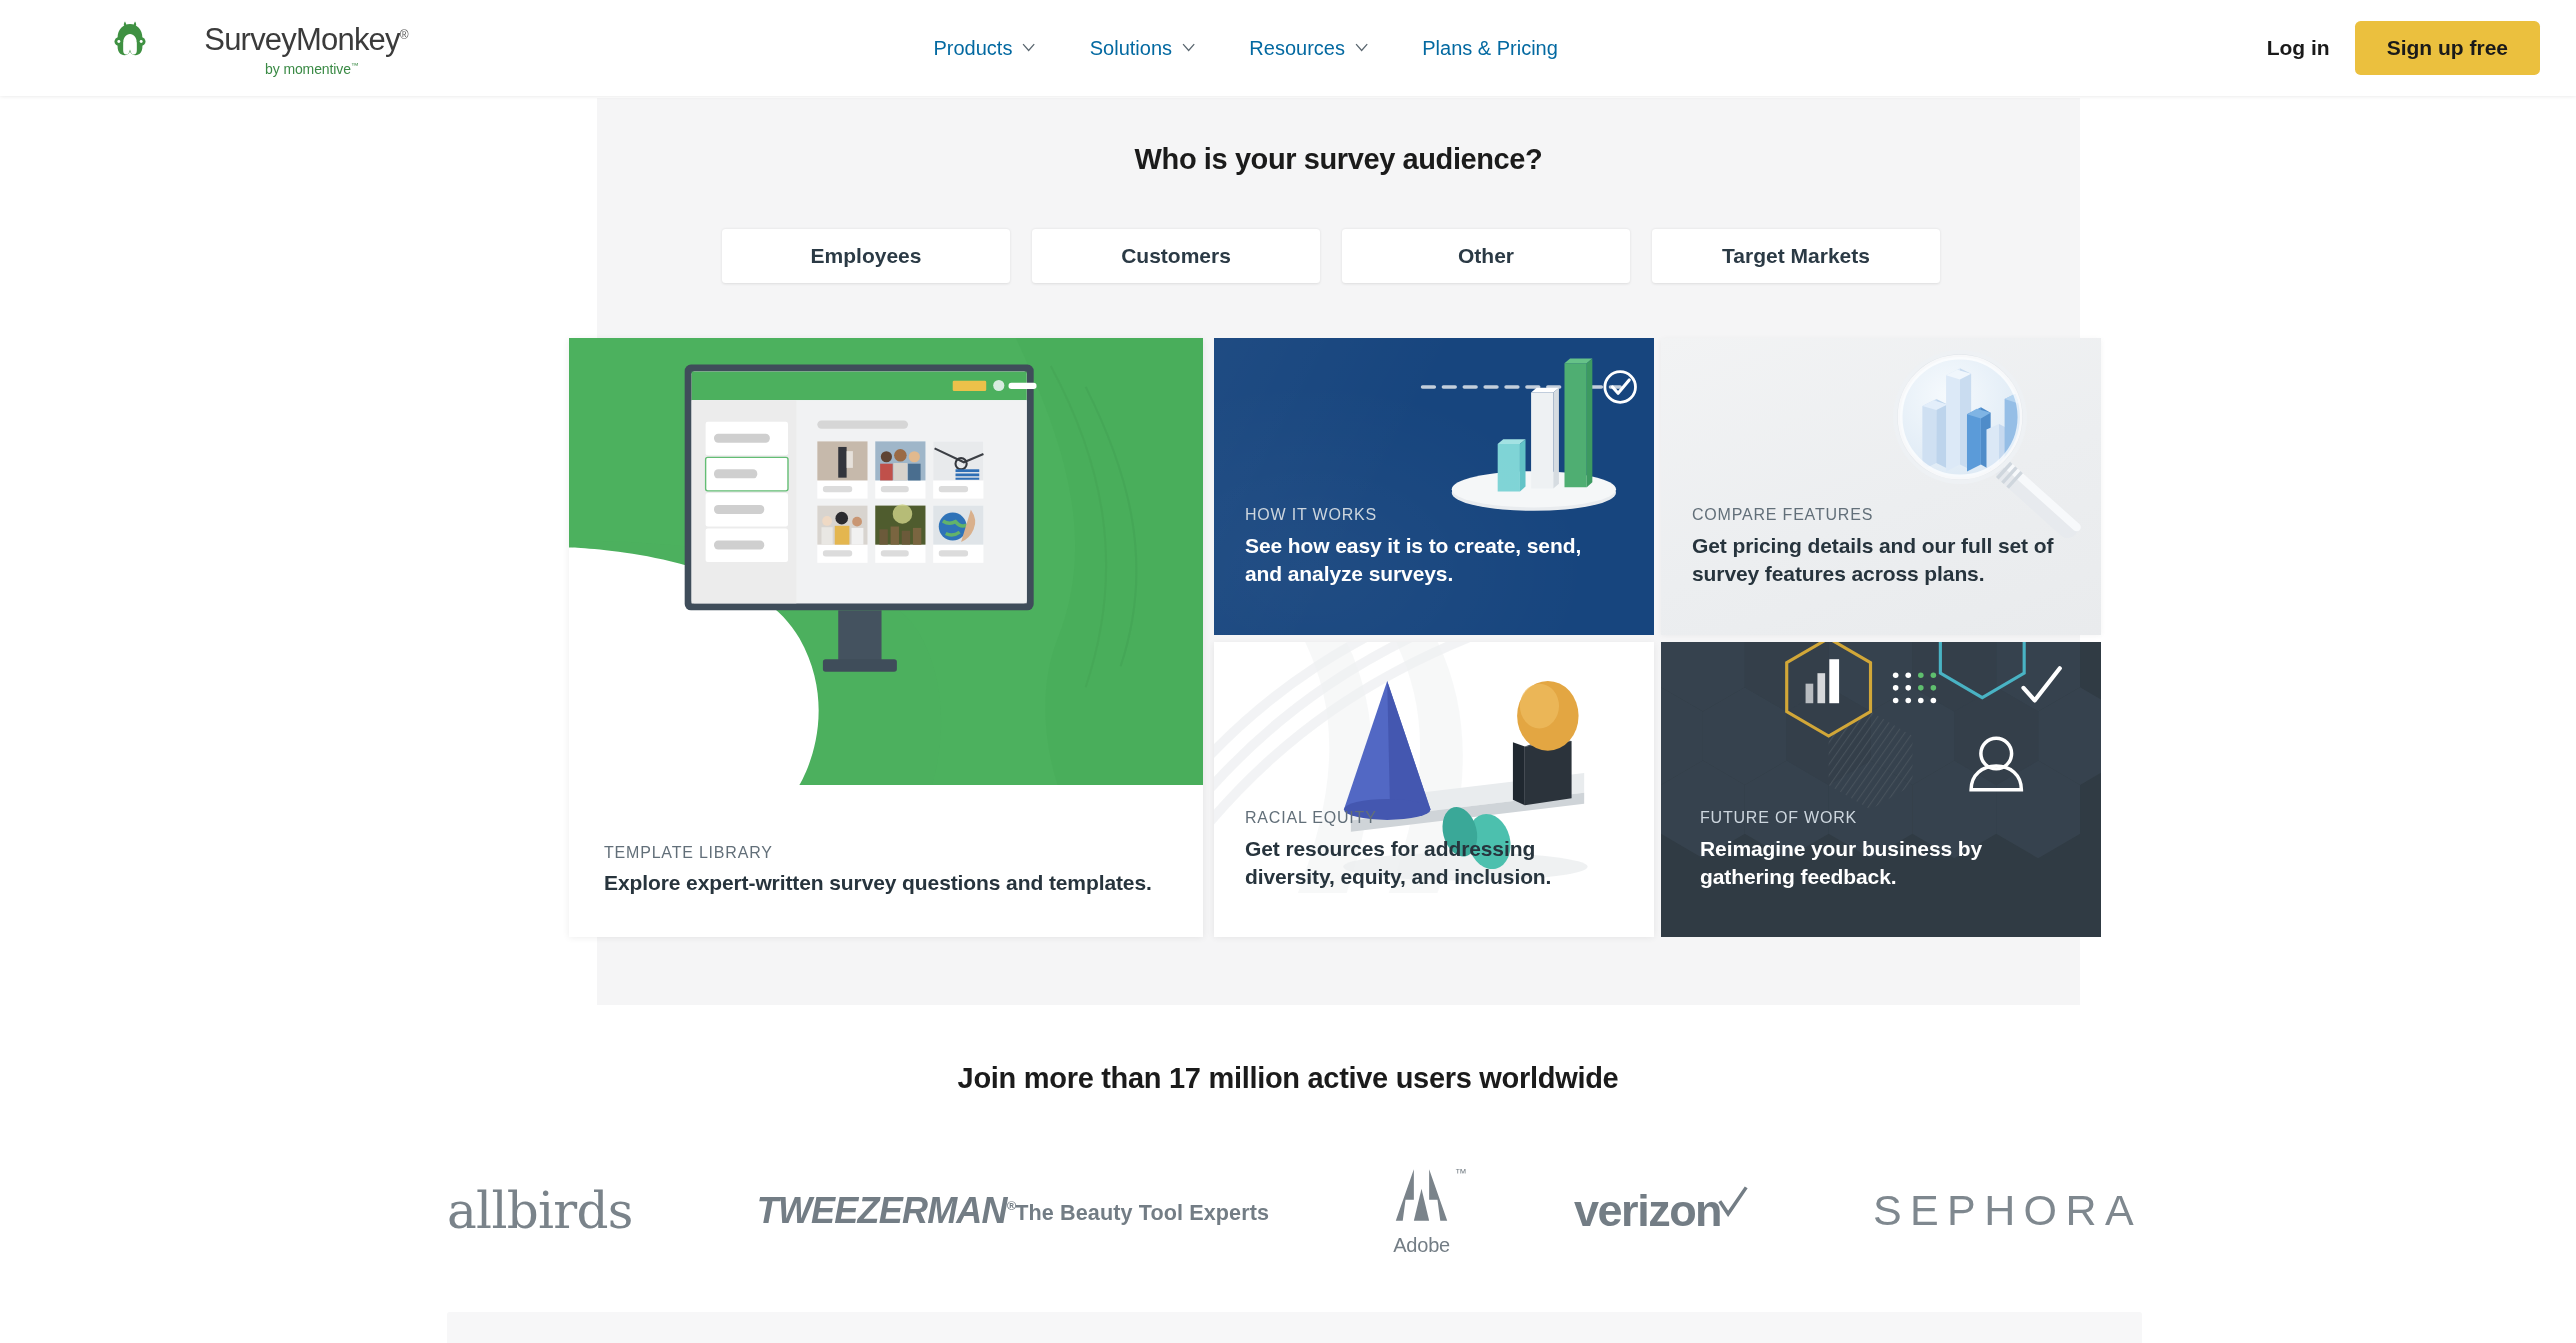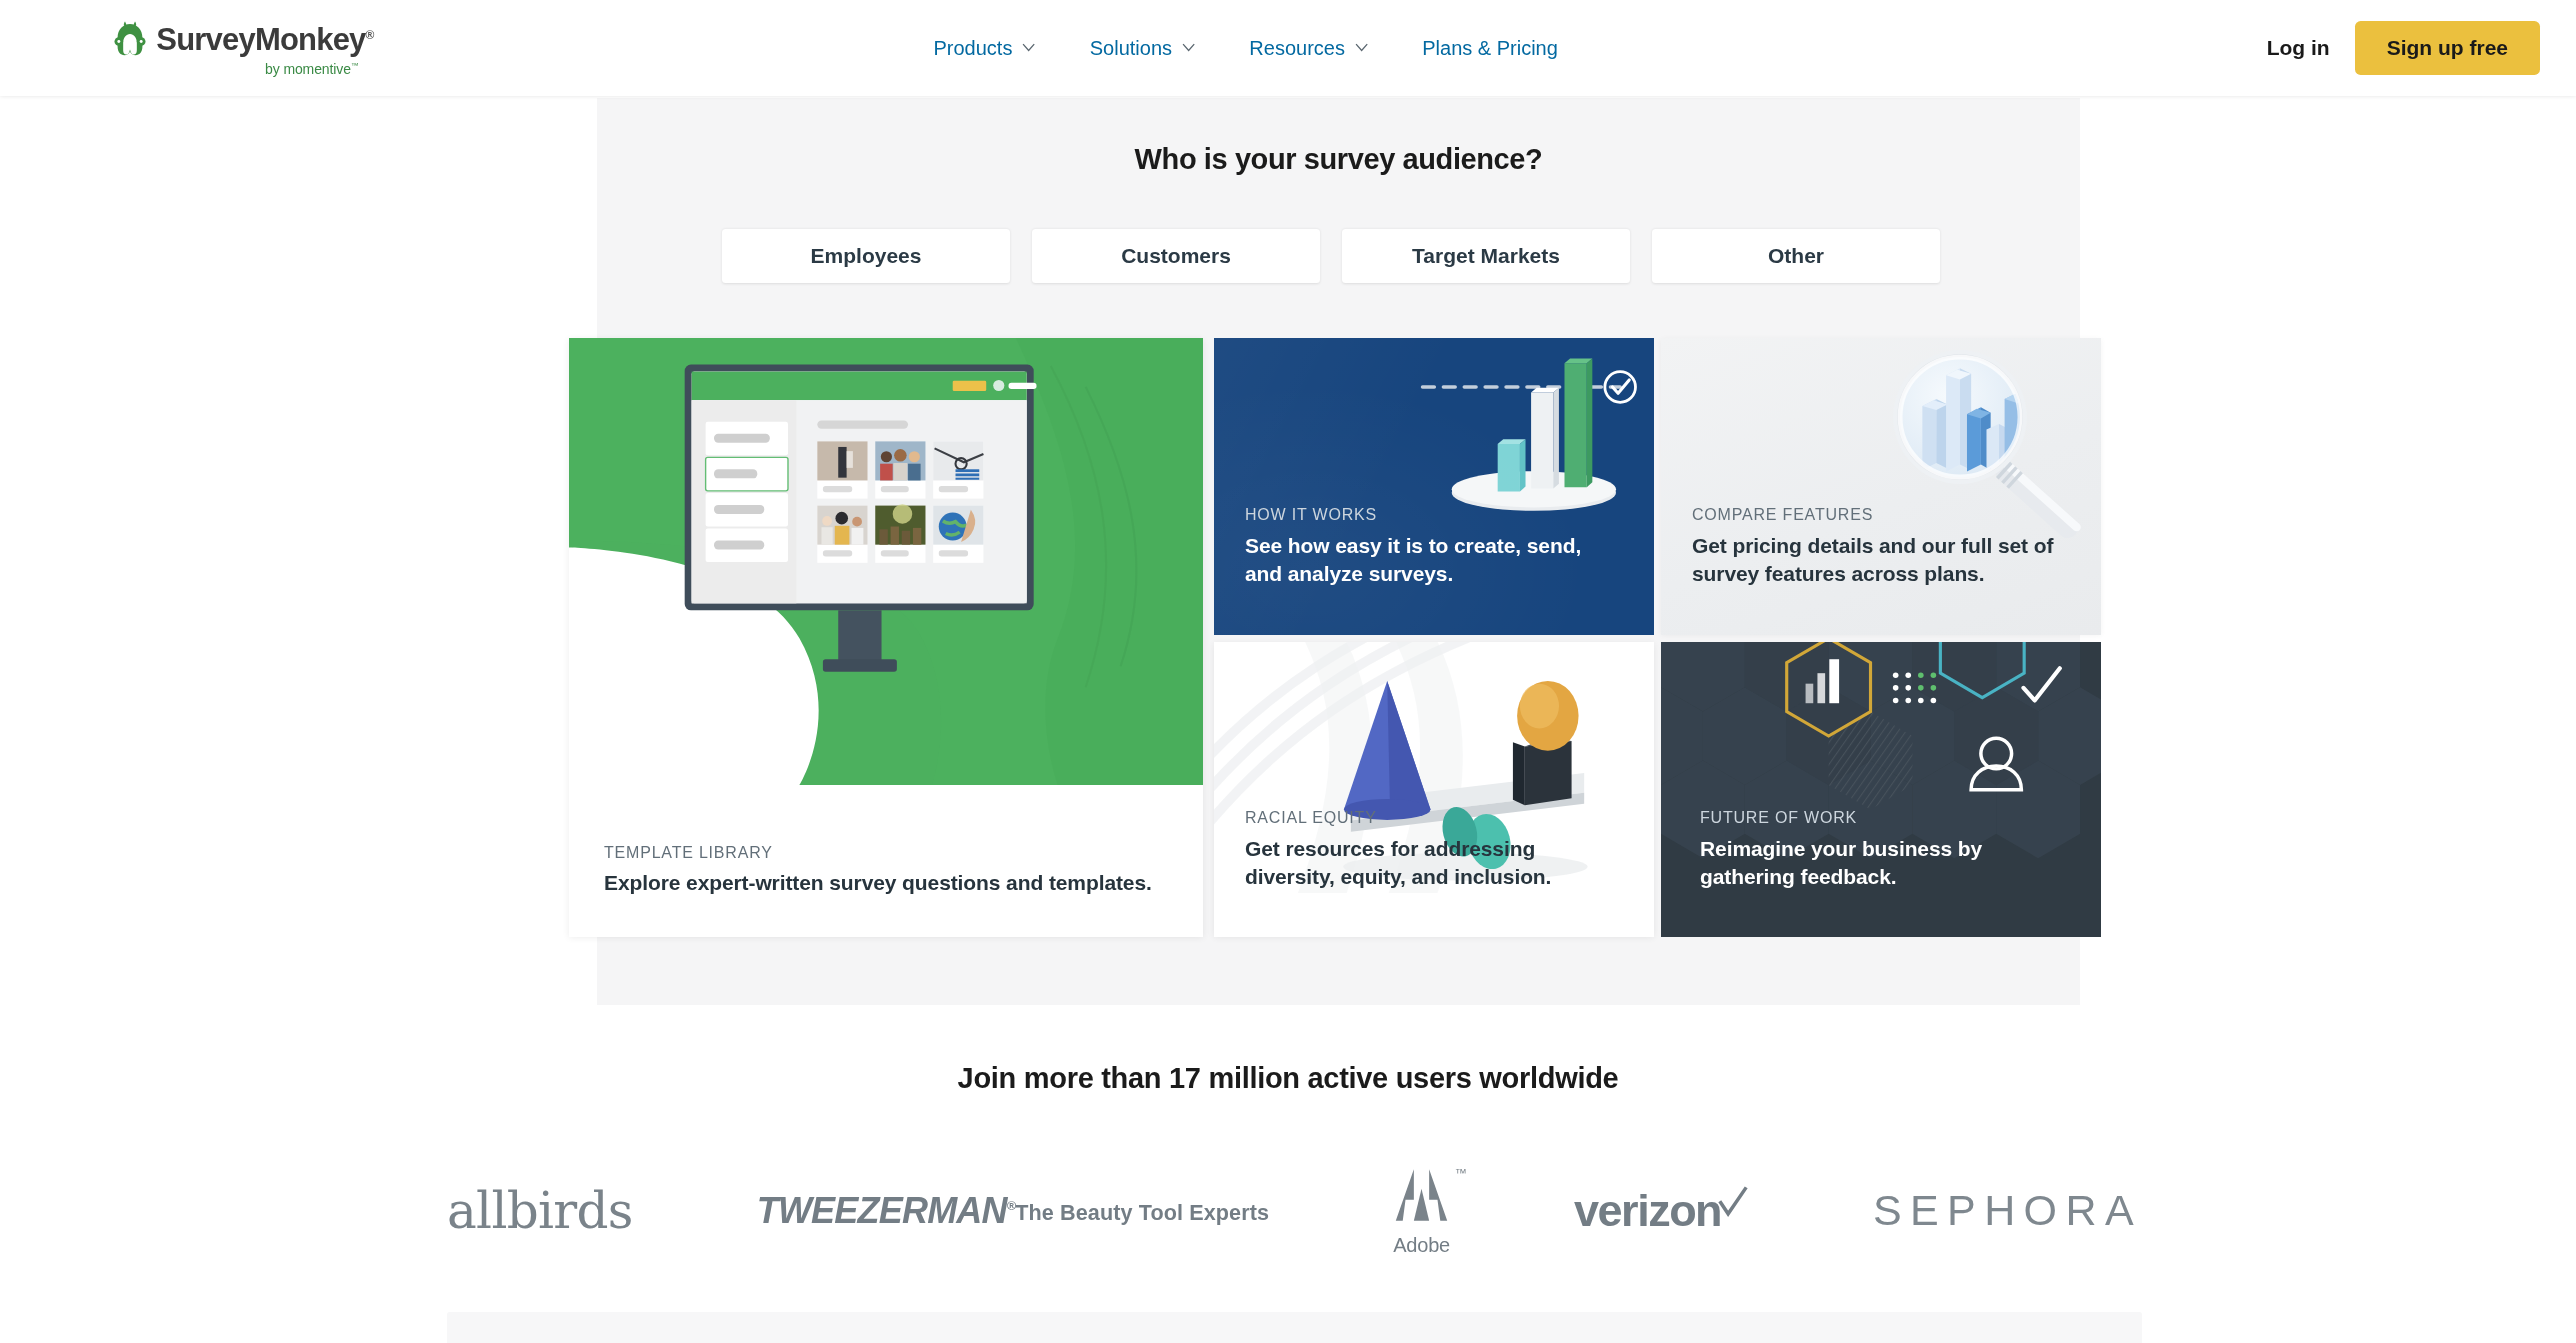--- a/index.html
+++ b/index.html
@@ -20,22 +20,22 @@
     z-index: 40;
   }
   .logo-wrap {
     position: absolute; left: 110px; top: 21px;
     display: flex; flex-direction: column; align-items: flex-start;
     cursor: pointer;
   }
   .logo-row { display: flex; align-items: center; }
   .logo-mark { width: 40px; height: 36px; margin-right: 6.3px; }
   .logo-word {
-    font-size: 31px; font-weight: 700; color: #3b3b3b;
-    letter-spacing: -0.8px; line-height: 1; white-space: nowrap;
+    font-size: 31px; font-weight: 400; color: #3b3b3b;
+    letter-spacing: -0.8px; line-height: 1; white-space: nowrap; margin-left: 48px;
   }
   .logo-reg { font-size: 12px; vertical-align: super; color:#5a5a5a; }
   .logo-sub {
     font-size: 14px; color: #3a8a45; font-weight: 500;
     margin-top: 3.5px; margin-left: 155px; letter-spacing: -0.1px;
     white-space: nowrap;
   }
   .logo-sub .tm { font-size: 7.7px; vertical-align: super; }
 
   .nav {
@@ -280,22 +280,22 @@
     </div>
   </div>
 
   <div class="grey-panel"></div>
 
   <div class="audience-title">Who is your survey audience?</div>
 
   <div class="tabs">
     <button class="tab">Employees</button>
     <button class="tab">Customers</button>
+    <button class="tab">Other</button>
     <button class="tab">Target Markets</button>
-    <button class="tab">Other</button>
   </div>
 
   <div class="grid">
 
     <div class="card card-template">
       <div class="tpl-hero">
         <svg class="tpl-green" viewBox="0 0 908 640" preserveAspectRatio="none">
           <defs>
             <clipPath id="tplclip">
                 <rect x="0" y="0" width="908" height="640"></rect>

